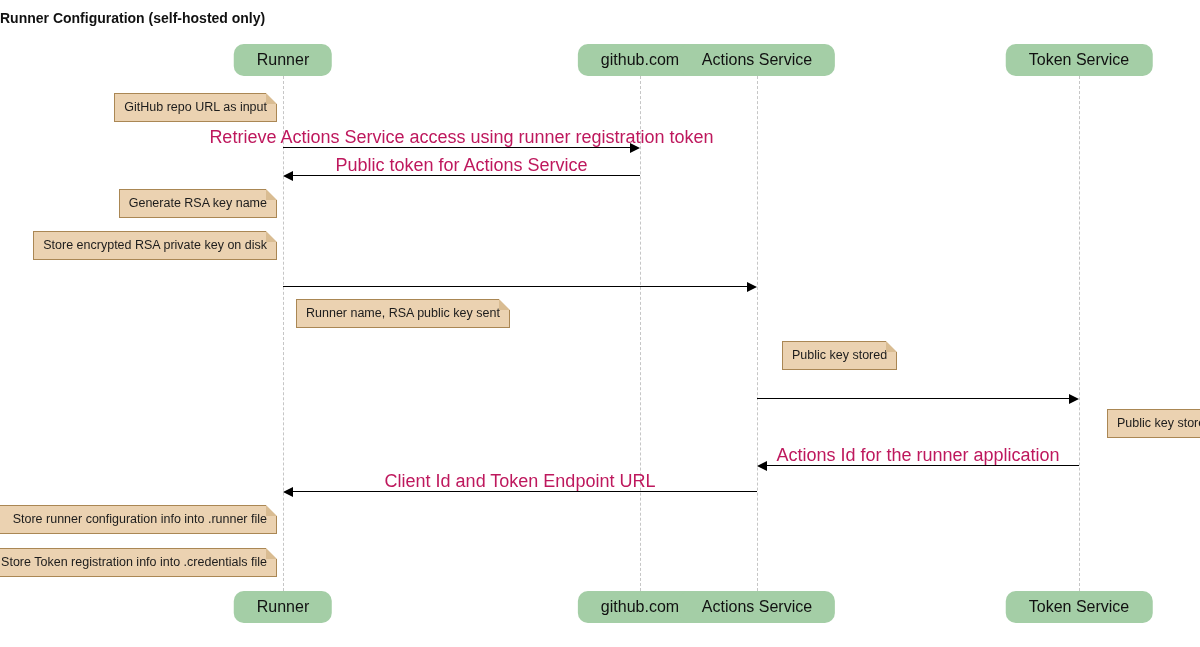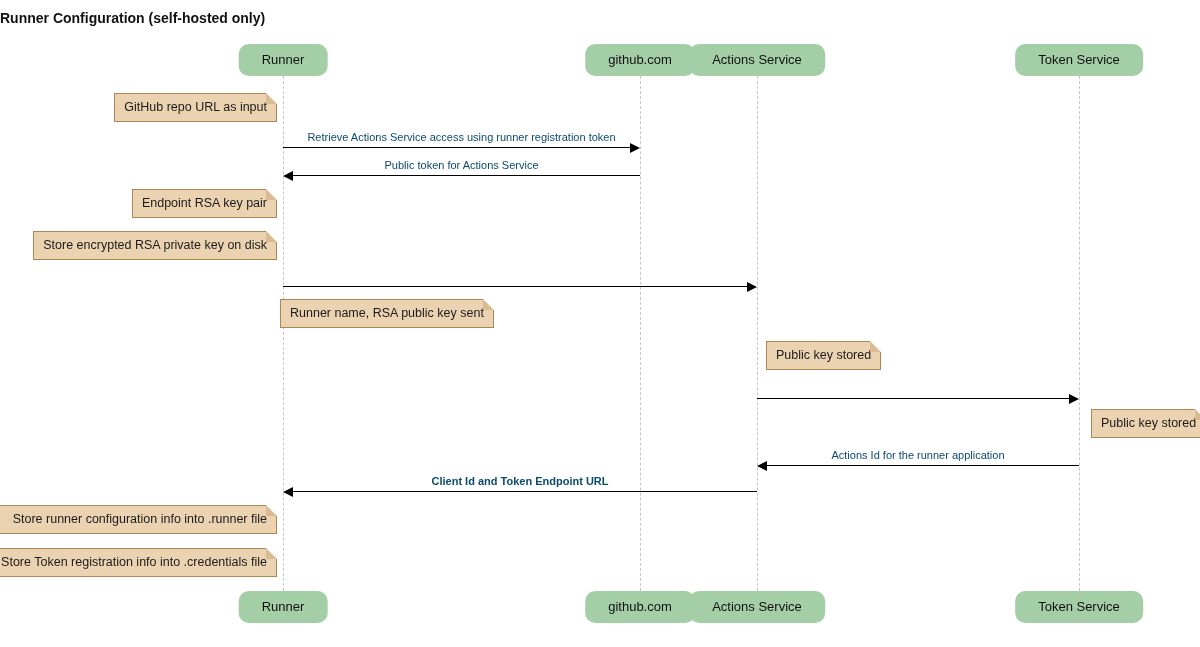--- a/index.html
+++ b/index.html
@@ -11,44 +11,44 @@
     position:absolute;top:10px;left:0;width:1194px;text-align:left;
     font-size:14px;font-weight:bold;color:#111;
   }
   .lifeline{
     position:absolute;width:0;height:515px;top:76px;
     border-left:1px dashed var(--lifeline,#c6c6c6);
   }
   .actor{
     position:absolute;transform:translateX(-50%);height:32px;line-height:32px;
     padding:0 23px;border-radius:10px;background:var(--actor-fill,#A4CEA6);
-    color:var(--actor-text,#111);font-size:13px;white-space:nowrap;
+    color:var(--actor-text,#111);font-size:16px;white-space:nowrap;
   }
   .msg-line{
     position:absolute;height:0;border-top:1px solid var(--msg,#000);
   }
   .arrow-r{
     position:absolute;width:0;height:0;
     border-top:5px solid transparent;border-bottom:5px solid transparent;
     border-left:10px solid var(--msg,#000);
   }
   .arrow-l{
     position:absolute;width:0;height:0;
     border-top:5px solid transparent;border-bottom:5px solid transparent;
     border-right:10px solid var(--msg,#000);
   }
   .msg-label{
     position:absolute;transform:translateX(-50%);height:16px;line-height:16px;
-    font-size:11px;color:#0c4a6e;white-space:nowrap;text-align:right;
+    font-size:18px;color:#be185d;white-space:nowrap;text-align:right;
   }
   .note{
     position:absolute;box-sizing:border-box;height:29px;line-height:27px;
     padding:0 9px;background:var(--note-fill,#EBD2B1);
     border:1px solid var(--note-border,#AA8754);
-    font-size:12.5px;color:#1c1c1c;white-space:nowrap;
+    font-size:12.5px;color:#1c1c1c;white-space:nowrap;margin-left:16px;
   }
   .note::before{
     content:"";position:absolute;top:-1px;right:-1px;width:0;height:0;
     border-style:solid;border-width:0 11px 11px 0;
     border-color:transparent #fff var(--note-fold,#D9BC92) transparent;
   }
 </style>
 </head>
 <body>
 
@@ -74,22 +74,22 @@
     <div class="msg-label" style="left: 461.5px; top: 157px;">Public token for Actions Service</div>
     <div class="msg-line" style="left: 283px; width: 464px; top: 286px;"></div>
     <div class="arrow-r" style="left: 747px; top: 282px;"></div>
     <div class="msg-line" style="left: 757px; width: 312px; top: 398px;"></div>
     <div class="arrow-r" style="left: 1069px; top: 394px;"></div>
     <div class="msg-line" style="left: 767px; width: 312px; top: 465px;"></div>
     <div class="arrow-l" style="left: 757px; top: 461px;"></div>
     <div class="msg-label" style="left: 918px; top: 447px;">Actions Id for the runner application</div>
     <div class="msg-line" style="left: 293px; width: 464px; top: 491px;"></div>
     <div class="arrow-l" style="left: 283px; top: 487px;"></div>
-    <div class="msg-label" style="left: 520px; top: 473px; font-weight: bold;">Client Id and Token Endpoint URL</div>
+    <div class="msg-label" style="left: 520px; top: 473px;">Client Id and Token Endpoint URL</div>
     <div class="note" style="right: 923px; top: 93px;">GitHub repo URL as input</div>
-    <div class="note" style="right: 923px; top: 189px;">Endpoint RSA key pair</div>
+    <div class="note" style="right: 923px; top: 189px;">Generate RSA key name</div>
     <div class="note" style="right: 923px; top: 231px;">Store encrypted RSA private key on disk</div>
     <div class="note" style="left: 280px; top: 299px;">Runner name, RSA public key sent</div>
     <div class="note" style="left: 766px; top: 341px;">Public key stored</div>
     <div class="note" style="left: 1091px; top: 409px;">Public key stored</div>
     <div class="note" style="right: 923px; top: 505px; padding-left: 47px;">Store runner configuration info into .runner file</div>
     <div class="note" style="right: 923px; top: 548px;">Store Token registration info into .credentials file</div>
   </div>
 
 </body></html>

